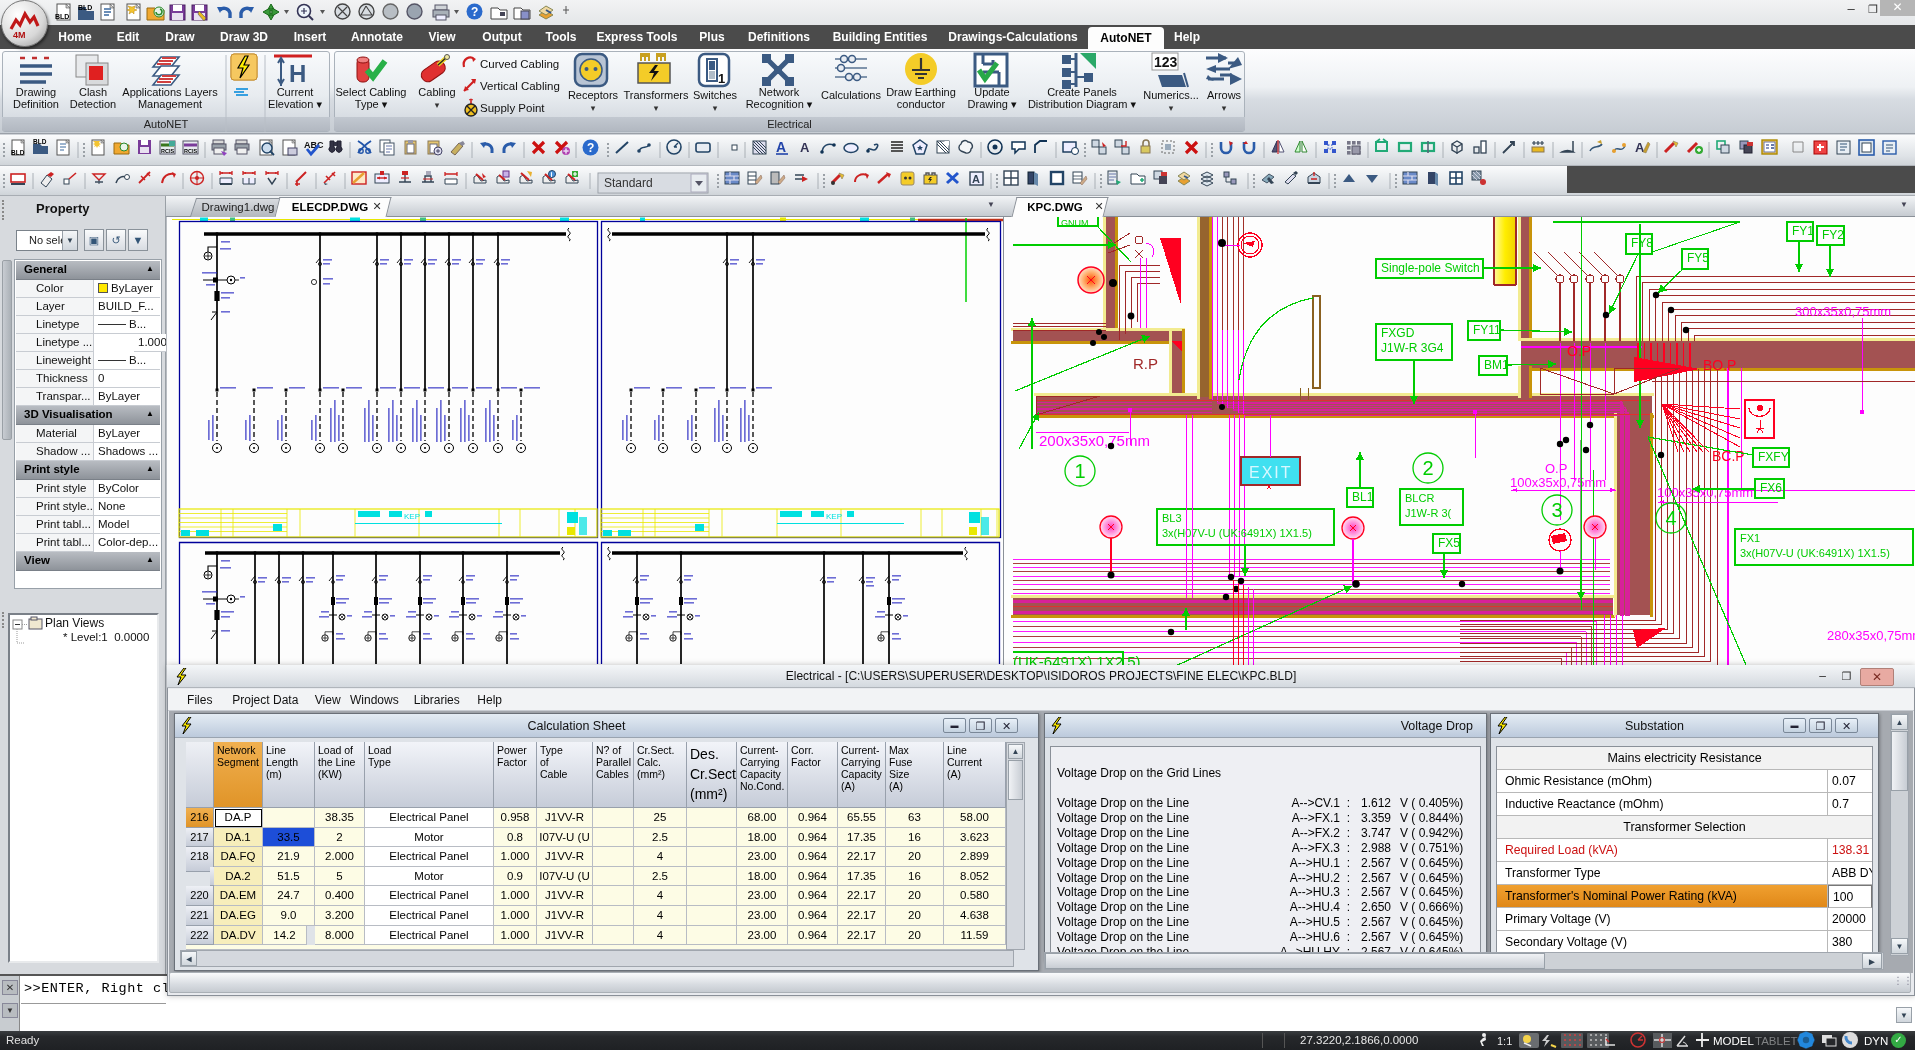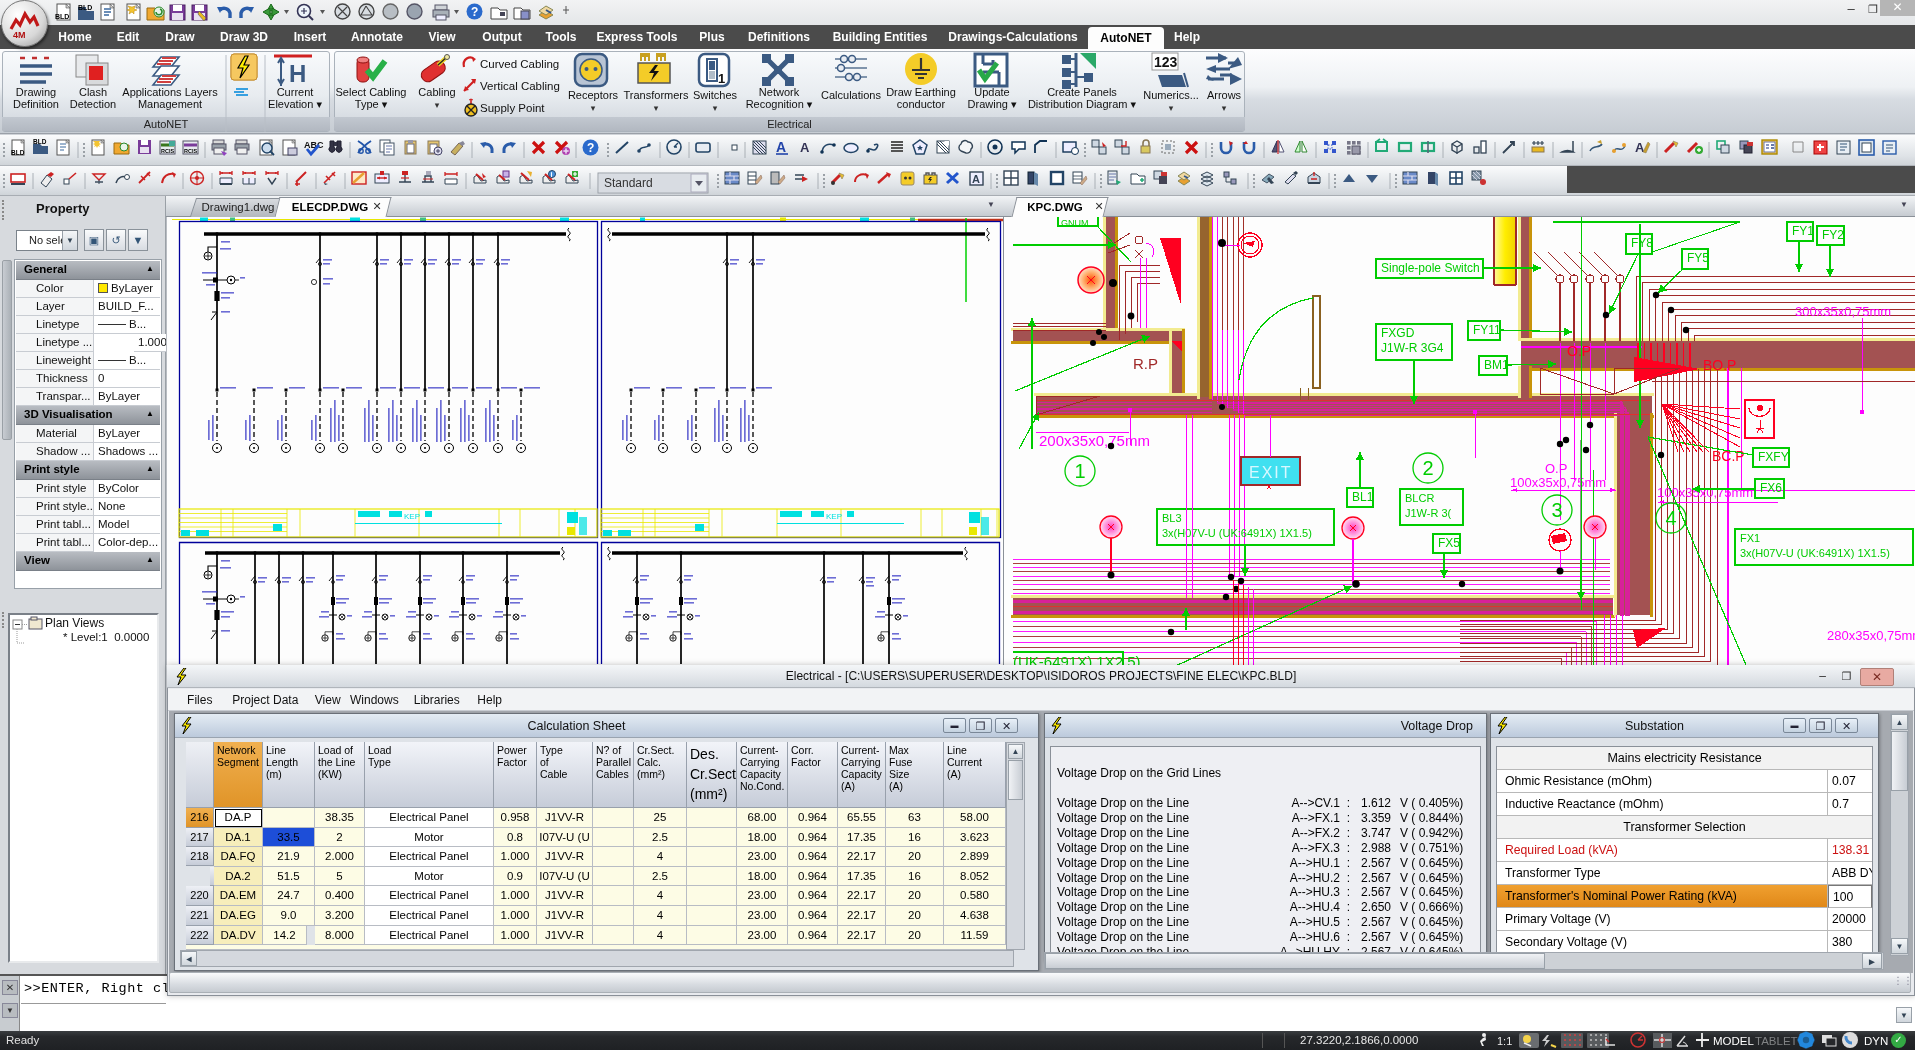--- a/index.html
+++ b/index.html
@@ -1930,21 +1930,21 @@
 <div style="position:absolute;left:494px;top:827.6px;width:43px;height:19.6px;background:#fdfce5;border:1px solid #b8bcc4;border-width:0 1px 1px 0;font-size:11.5px;color:#000;text-align:center;line-height:19px;overflow:hidden;">0.8</div>
 <div style="position:absolute;left:537px;top:827.6px;width:56px;height:19.6px;background:#fdfce5;border:1px solid #b8bcc4;border-width:0 1px 1px 0;font-size:11.5px;color:#000;text-align:center;line-height:19px;overflow:hidden;">I07V-U (U</div>
 <div style="position:absolute;left:593px;top:827.6px;width:41px;height:19.6px;background:#fdfce5;border:1px solid #b8bcc4;border-width:0 1px 1px 0;font-size:11.5px;color:#000;text-align:center;line-height:19px;overflow:hidden;"></div>
 <div style="position:absolute;left:634px;top:827.6px;width:53px;height:19.6px;background:#fdfce5;border:1px solid #b8bcc4;border-width:0 1px 1px 0;font-size:11.5px;color:#000;text-align:center;line-height:19px;overflow:hidden;">2.5</div>
 <div style="position:absolute;left:687px;top:827.6px;width:50px;height:19.6px;background:#fdfce5;border:1px solid #b8bcc4;border-width:0 1px 1px 0;font-size:11.5px;color:#000;text-align:center;line-height:19px;overflow:hidden;"></div>
 <div style="position:absolute;left:737px;top:827.6px;width:51px;height:19.6px;background:#fdfce5;border:1px solid #b8bcc4;border-width:0 1px 1px 0;font-size:11.5px;color:#000;text-align:center;line-height:19px;overflow:hidden;">18.00</div>
 <div style="position:absolute;left:788px;top:827.6px;width:50px;height:19.6px;background:#fdfce5;border:1px solid #b8bcc4;border-width:0 1px 1px 0;font-size:11.5px;color:#000;text-align:center;line-height:19px;overflow:hidden;">0.964</div>
 <div style="position:absolute;left:838px;top:827.6px;width:48px;height:19.6px;background:#fdfce5;border:1px solid #b8bcc4;border-width:0 1px 1px 0;font-size:11.5px;color:#000;text-align:center;line-height:19px;overflow:hidden;">17.35</div>
 <div style="position:absolute;left:886px;top:827.6px;width:58px;height:19.6px;background:#fdfce5;border:1px solid #b8bcc4;border-width:0 1px 1px 0;font-size:11.5px;color:#000;text-align:center;line-height:19px;overflow:hidden;">16</div>
 <div style="position:absolute;left:944px;top:827.6px;width:62px;height:19.6px;background:#fdfce5;border:1px solid #b8bcc4;border-width:0 1px 1px 0;font-size:11.5px;color:#000;text-align:center;line-height:19px;overflow:hidden;">3.623</div>
-<div style="position:absolute;left:186px;top:847.2px;width:28px;height:19px;background:linear-gradient(#eef0f5,#c6ccd8);border:1px solid #98a0ac;border-width:0 1px 1px 0;font-size:11px;color:#000;text-align:center;line-height:19px;">218</div>
+<div style="position:absolute;left:186px;top:847.2px;width:28px;height:25px;background:linear-gradient(#eef0f5,#c6ccd8);border:1px solid #98a0ac;border-width:0 1px 1px 0;font-size:11px;color:#000;text-align:center;line-height:19px;">218</div>
 <div style="position:absolute;left:214px;top:847.2px;width:49px;height:19.6px;background:#f7eebb;border:1px solid #b8bcc4;border-width:0 1px 1px 0;font-size:11.5px;color:#000;text-align:center;line-height:19px;overflow:hidden;">DA.FQ</div>
 <div style="position:absolute;left:263px;top:847.2px;width:52px;height:19.6px;background:#fdfce5;border:1px solid #b8bcc4;border-width:0 1px 1px 0;font-size:11.5px;color:#000;text-align:center;line-height:19px;overflow:hidden;">21.9</div>
 <div style="position:absolute;left:315px;top:847.2px;width:50px;height:19.6px;background:#fdfce5;border:1px solid #b8bcc4;border-width:0 1px 1px 0;font-size:11.5px;color:#000;text-align:center;line-height:19px;overflow:hidden;">2.000</div>
 <div style="position:absolute;left:365px;top:847.2px;width:129px;height:19.6px;background:#ffffff;border:1px solid #b8bcc4;border-width:0 1px 1px 0;font-size:11.5px;color:#000;text-align:center;line-height:19px;overflow:hidden;">Electrical Panel</div>
 <div style="position:absolute;left:494px;top:847.2px;width:43px;height:19.6px;background:#fdfce5;border:1px solid #b8bcc4;border-width:0 1px 1px 0;font-size:11.5px;color:#000;text-align:center;line-height:19px;overflow:hidden;">1.000</div>
 <div style="position:absolute;left:537px;top:847.2px;width:56px;height:19.6px;background:#fdfce5;border:1px solid #b8bcc4;border-width:0 1px 1px 0;font-size:11.5px;color:#000;text-align:center;line-height:19px;overflow:hidden;">J1VV-R</div>
 <div style="position:absolute;left:593px;top:847.2px;width:41px;height:19.6px;background:#fdfce5;border:1px solid #b8bcc4;border-width:0 1px 1px 0;font-size:11.5px;color:#000;text-align:center;line-height:19px;overflow:hidden;"></div>
 <div style="position:absolute;left:634px;top:847.2px;width:53px;height:19.6px;background:#fdfce5;border:1px solid #b8bcc4;border-width:0 1px 1px 0;font-size:11.5px;color:#000;text-align:center;line-height:19px;overflow:hidden;">4</div>
 <div style="position:absolute;left:687px;top:847.2px;width:50px;height:19.6px;background:#fdfce5;border:1px solid #b8bcc4;border-width:0 1px 1px 0;font-size:11.5px;color:#000;text-align:center;line-height:19px;overflow:hidden;"></div>
 <div style="position:absolute;left:737px;top:847.2px;width:51px;height:19.6px;background:#fdfce5;border:1px solid #b8bcc4;border-width:0 1px 1px 0;font-size:11.5px;color:#000;text-align:center;line-height:19px;overflow:hidden;">23.00</div>

